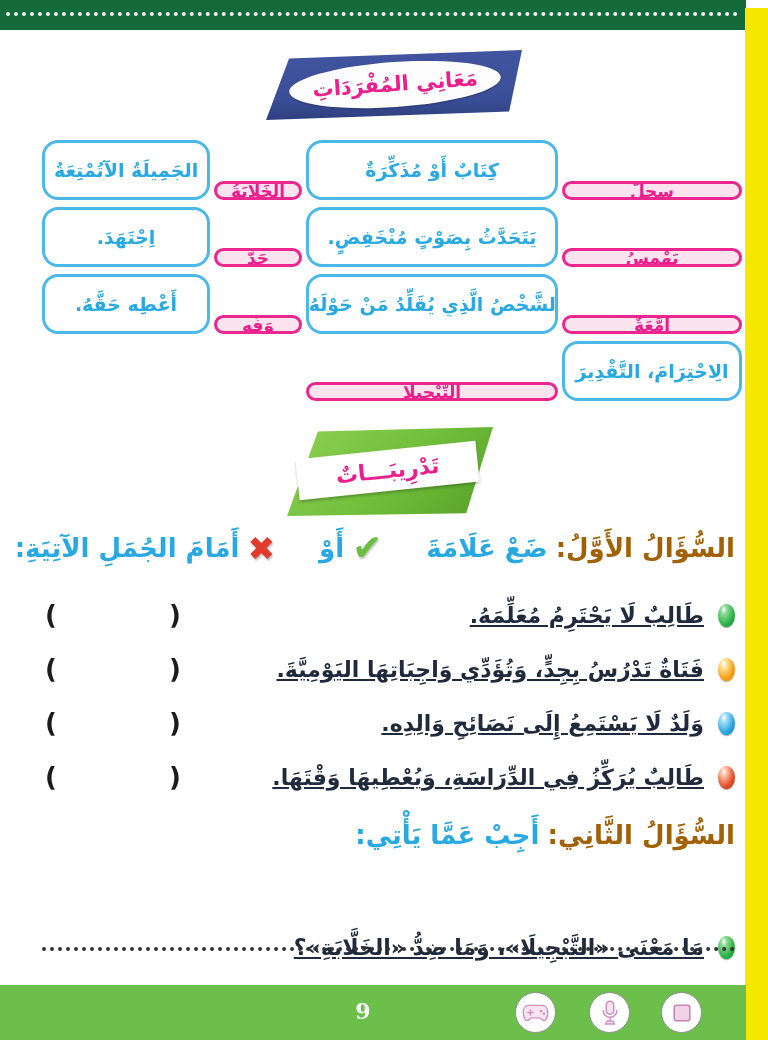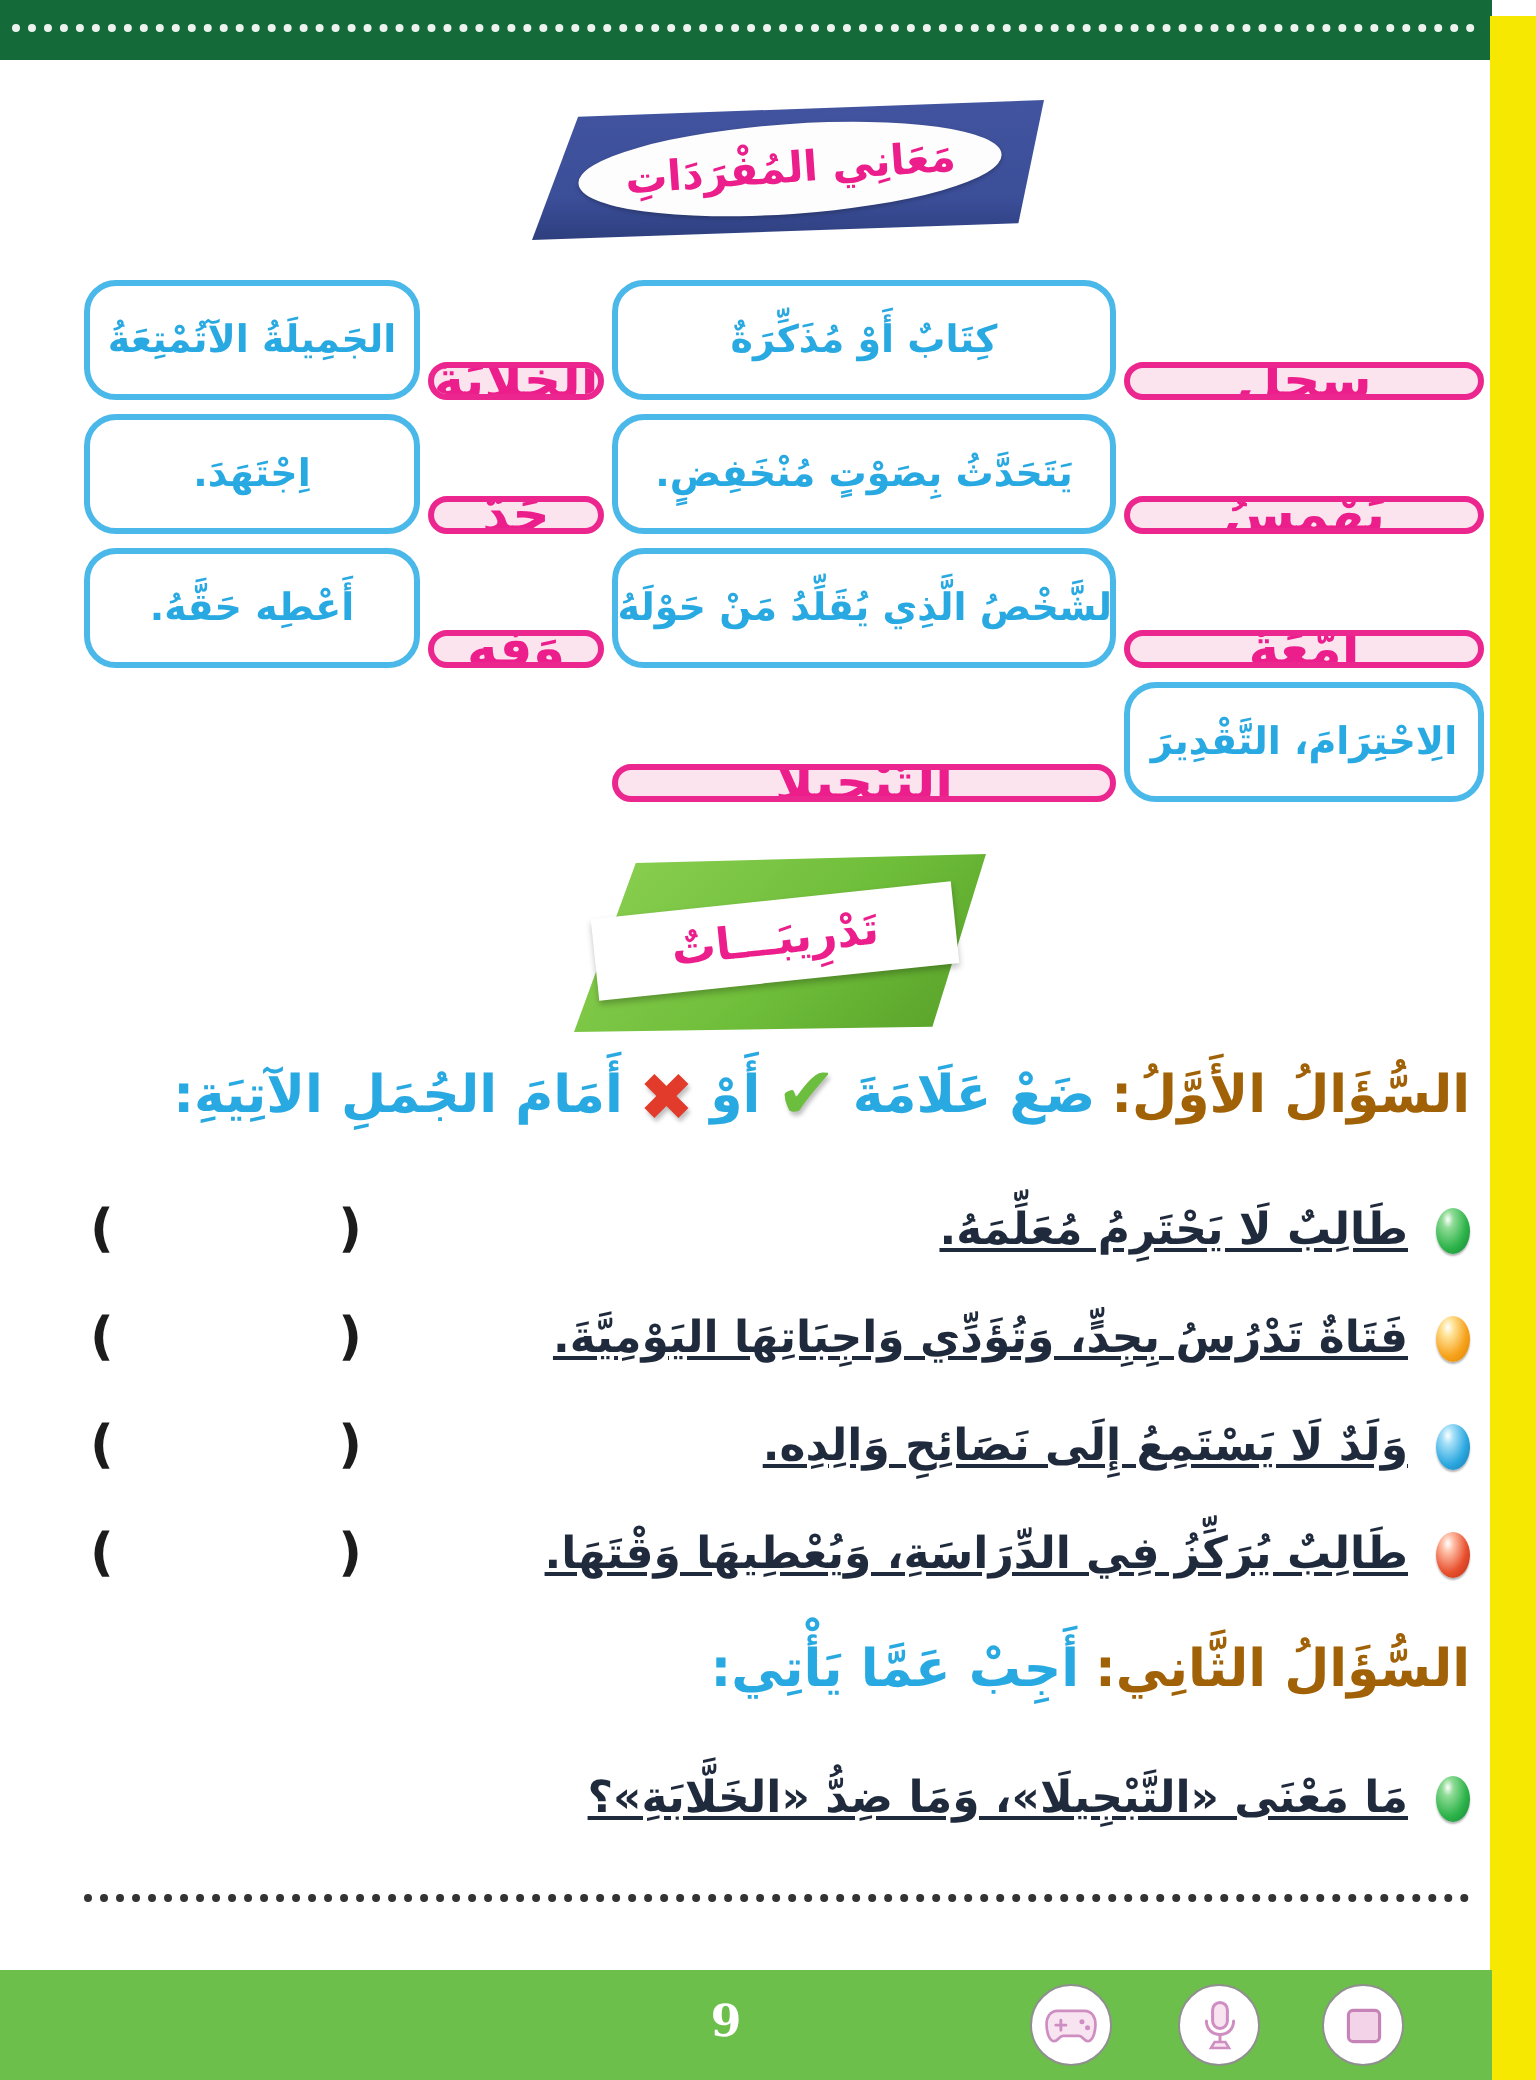--- a/index.html
+++ b/index.html
@@ -21,50 +21,50 @@
   
   .title-banner { position:absolute; left:266px; top:50px; width:256px; height:70px; }
   .banner-blue { position:absolute; inset:0; background:linear-gradient(180deg,#42549f 0%,#3b4e98 70%,#2e3f7e 100%); clip-path:polygon(9% 12%, 100% 0%, 95% 88%, 0% 100%); }
   .banner-oval { position:absolute; left:9%; top:17%; width:83%; height:64%; background:#fdfdfd; border-radius:50%; transform:rotate(-4deg); display:flex; align-items:center; justify-content:center; box-shadow:0 1px 2px rgba(0,0,0,.25); }
   .banner-oval span { color:#ec1e8c; font-weight:bold; font-size:21px; white-space:nowrap; }
 
   
   .vocab-table { position:absolute; left:42px; top:140px; width:700px; direction:rtl; display:flex; flex-direction:column; gap:7px; }
   .vrow { display:grid; grid-template-columns:180px 252px 88px 168px; gap:4px; height:60px; }
   .cell { border-radius:16px; display:flex; align-items:center; justify-content:center; overflow:hidden; white-space:nowrap; padding:0 6px; }
-  .cell-word { border:3px solid #ec268f; color:#ec1e8c; font-weight:bold; font-size:26px; background:#fce4ef;margin-top:41px; }
+  .cell-word { border:3px solid #ec268f; color:#ec1e8c; font-weight:bold; font-size:17px; background:#fce4ef;margin-top:41px; }
   .cell-word.white-fill { background:#fff; }
   .cell-meaning { border:3px solid #4ab8e8; color:#29a9e1; font-weight:bold; font-size:19px; background:#fff; }
 
   
   .ex-banner { position:absolute; left:287px; top:427px; width:206px; height:89px; }
   .ex-green { position:absolute; inset:0; background:linear-gradient(135deg,#8ed154 0%,#6fbe3a 55%,#569f28 100%); clip-path:polygon(15% 5%, 100% 0%, 87% 97%, 0% 100%); }
   .ex-white { position:absolute; left:5%; top:26%; width:88%; height:46%; background:#fff; transform:rotate(-6deg); box-shadow:0 2px 3px rgba(0,0,0,.25); display:flex; align-items:center; justify-content:center; }
   .ex-white span { color:#ec1e8c; font-weight:bold; font-size:22px; white-space:nowrap; }
 
   
   .q-heading { position:absolute; right:33px; direction:rtl; white-space:nowrap; font-size:26px; font-weight:bold; display:flex; align-items:center; gap:8px; }
   .q1-heading { top:530px; }
   .q2-heading { top:820px; }
   .q-label { color:#a16207; }
-  .q-text { color:#29a9e1; }
+  .q-text { color:#29a9e1;margin-left:36px; }
   .check-mark { color:#6cbe3f; font-size:36px; line-height:1; text-shadow:1px 2px 2px rgba(0,0,0,.25); }
   .cross-mark { color:#e23b2b; font-size:33px; line-height:1; text-shadow:1px 2px 2px rgba(0,0,0,.25); }
 
   .statements { position:absolute; left:40px; right:33px; top:592px; display:flex; flex-direction:column; gap:8px; }
   .stmt { position:relative; direction:rtl; display:flex; align-items:center; height:46px; }
   .stmt-text { color:#1f2a3c; font-size:22px; font-weight:bold; white-space:nowrap;text-decoration:underline; }
   .bullet { flex:0 0 auto; width:17px; height:23px; border-radius:50%; margin-left:14px; box-shadow:0 1px 1px rgba(0,0,0,.3); }
   .b-green  { background:radial-gradient(ellipse at 35% 25%, #ffffff 0%, #8fdc96 18%, #2db34a 60%, #16823a 100%); }
   .b-amber  { background:radial-gradient(ellipse at 35% 25%, #ffffff 0%, #ffe49a 18%, #f7a21b 60%, #d97f06 100%); }
   .b-blue   { background:radial-gradient(ellipse at 35% 25%, #ffffff 0%, #a5e0f8 18%, #2da8e0 60%, #1277ab 100%); }
   .b-red    { background:radial-gradient(ellipse at 35% 25%, #ffffff 0%, #ffc0a8 18%, #e8502e 60%, #b52e12 100%); }
   .parens { position:absolute; left:5px; width:136px; display:flex; justify-content:space-between; direction:ltr; color:#1c1c1c; font-size:26px; font-weight:bold; }
 
-  .q2-item { position:absolute; left:40px; right:33px; top:876px; }
+  .q2-item { position:absolute; left:40px; right:33px; top:924px; }
   .answer-dots { position:absolute; left:42px; top:941px; width:693px; height:10px; border-bottom:4px dotted #333; }
 
   
   .icon-circle svg { display:block; }
 </style>
 </head>
 <body>
 
 <div class="page">
 

